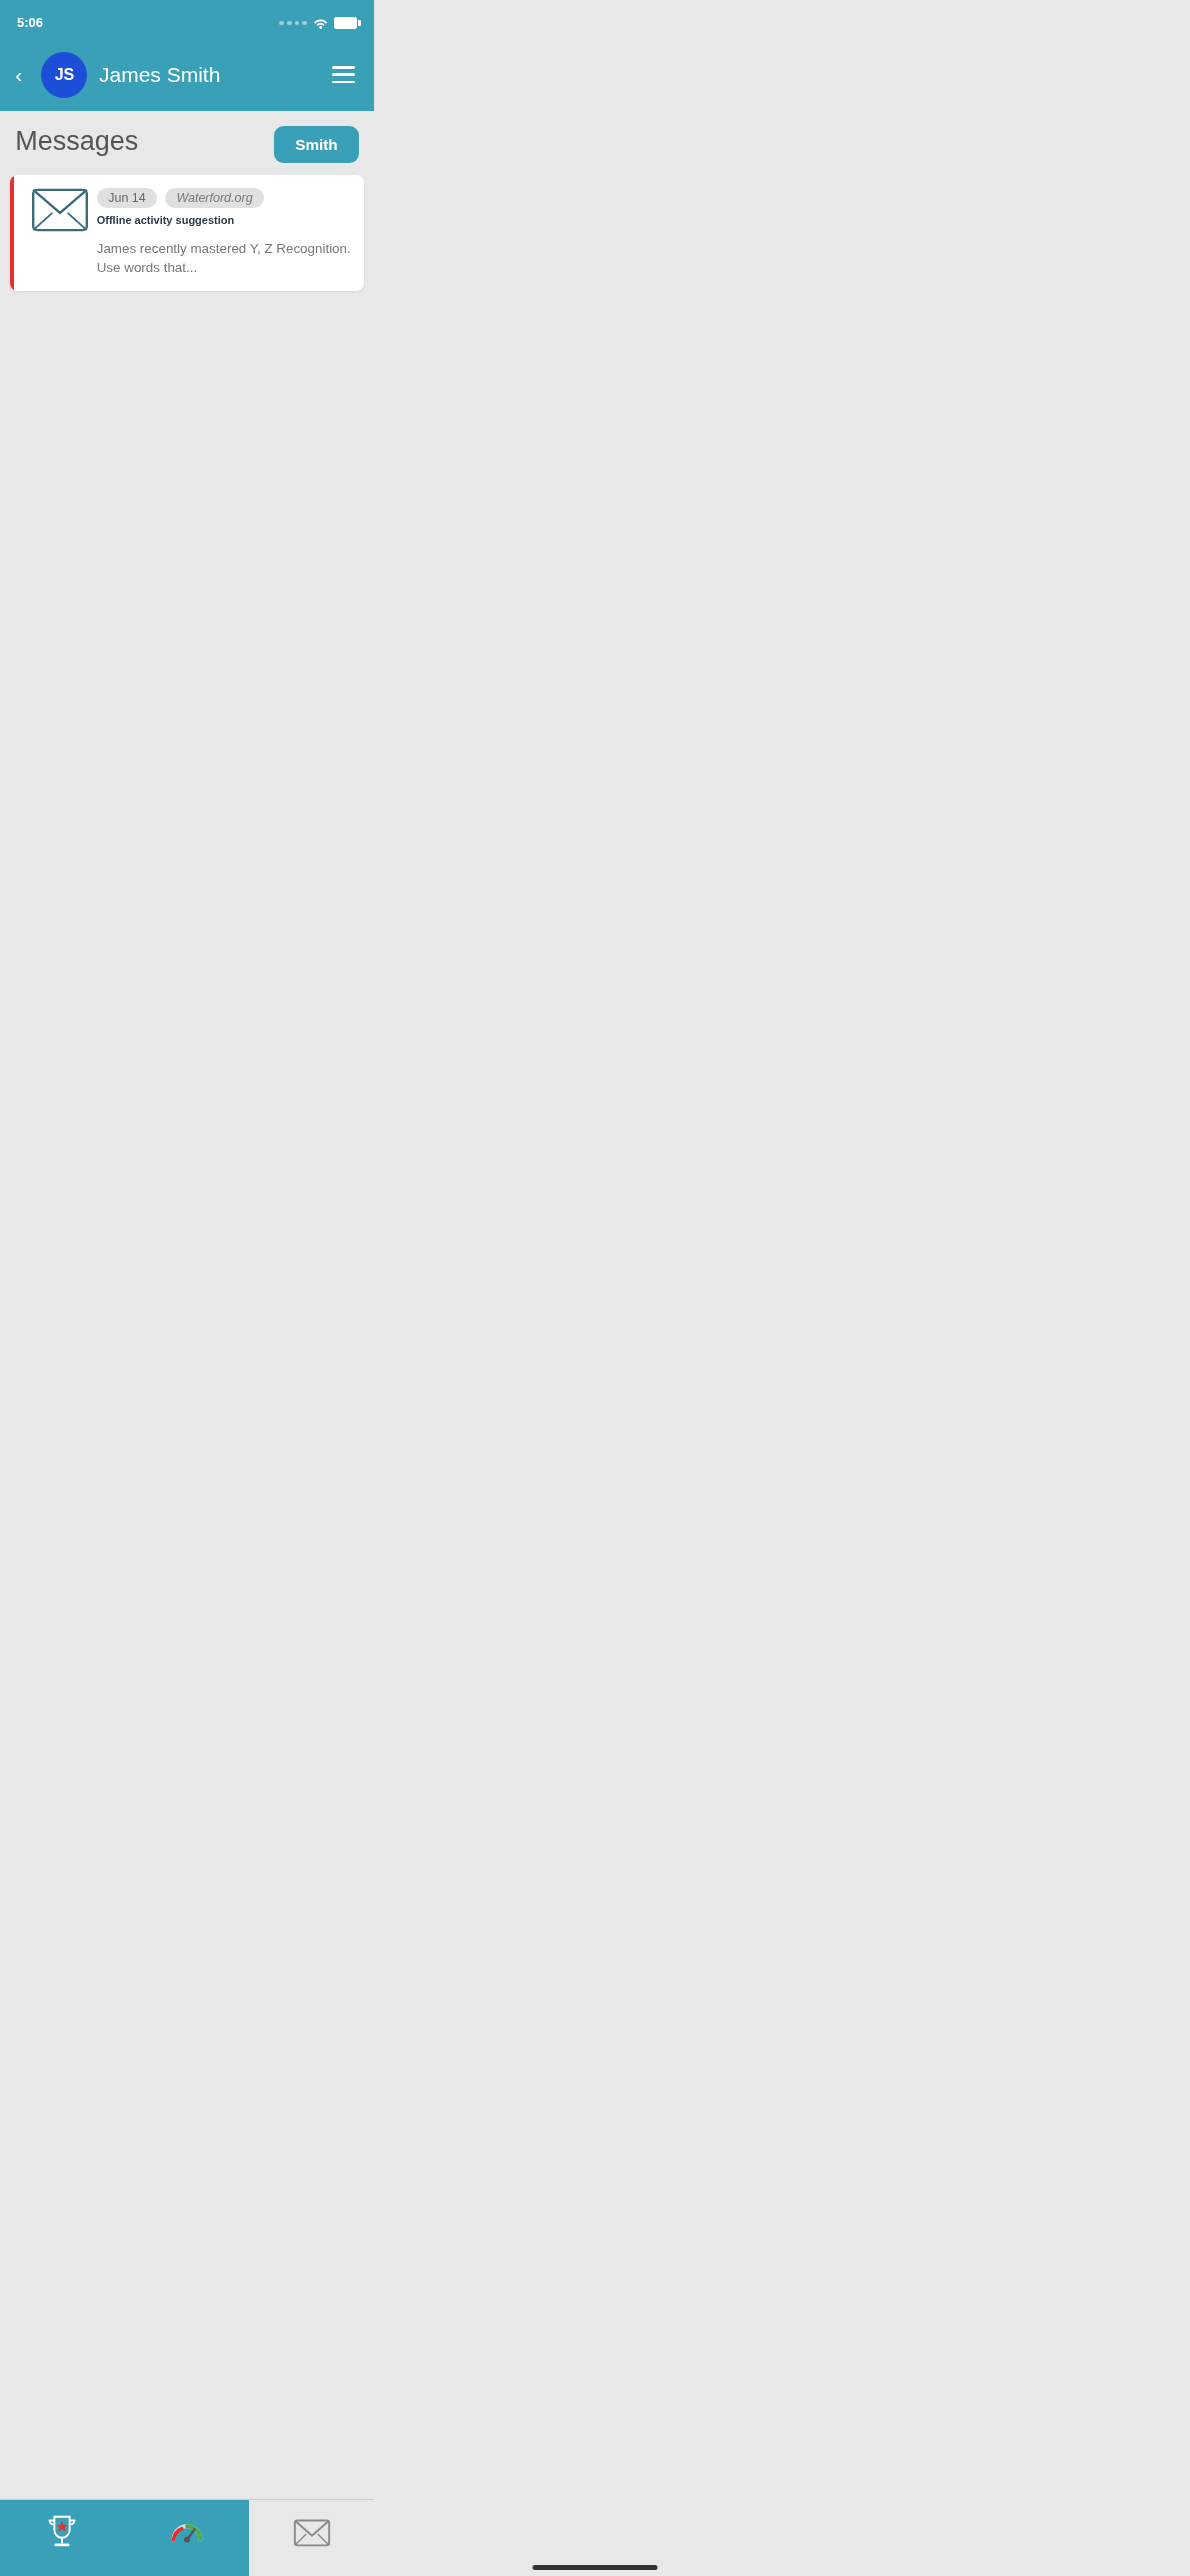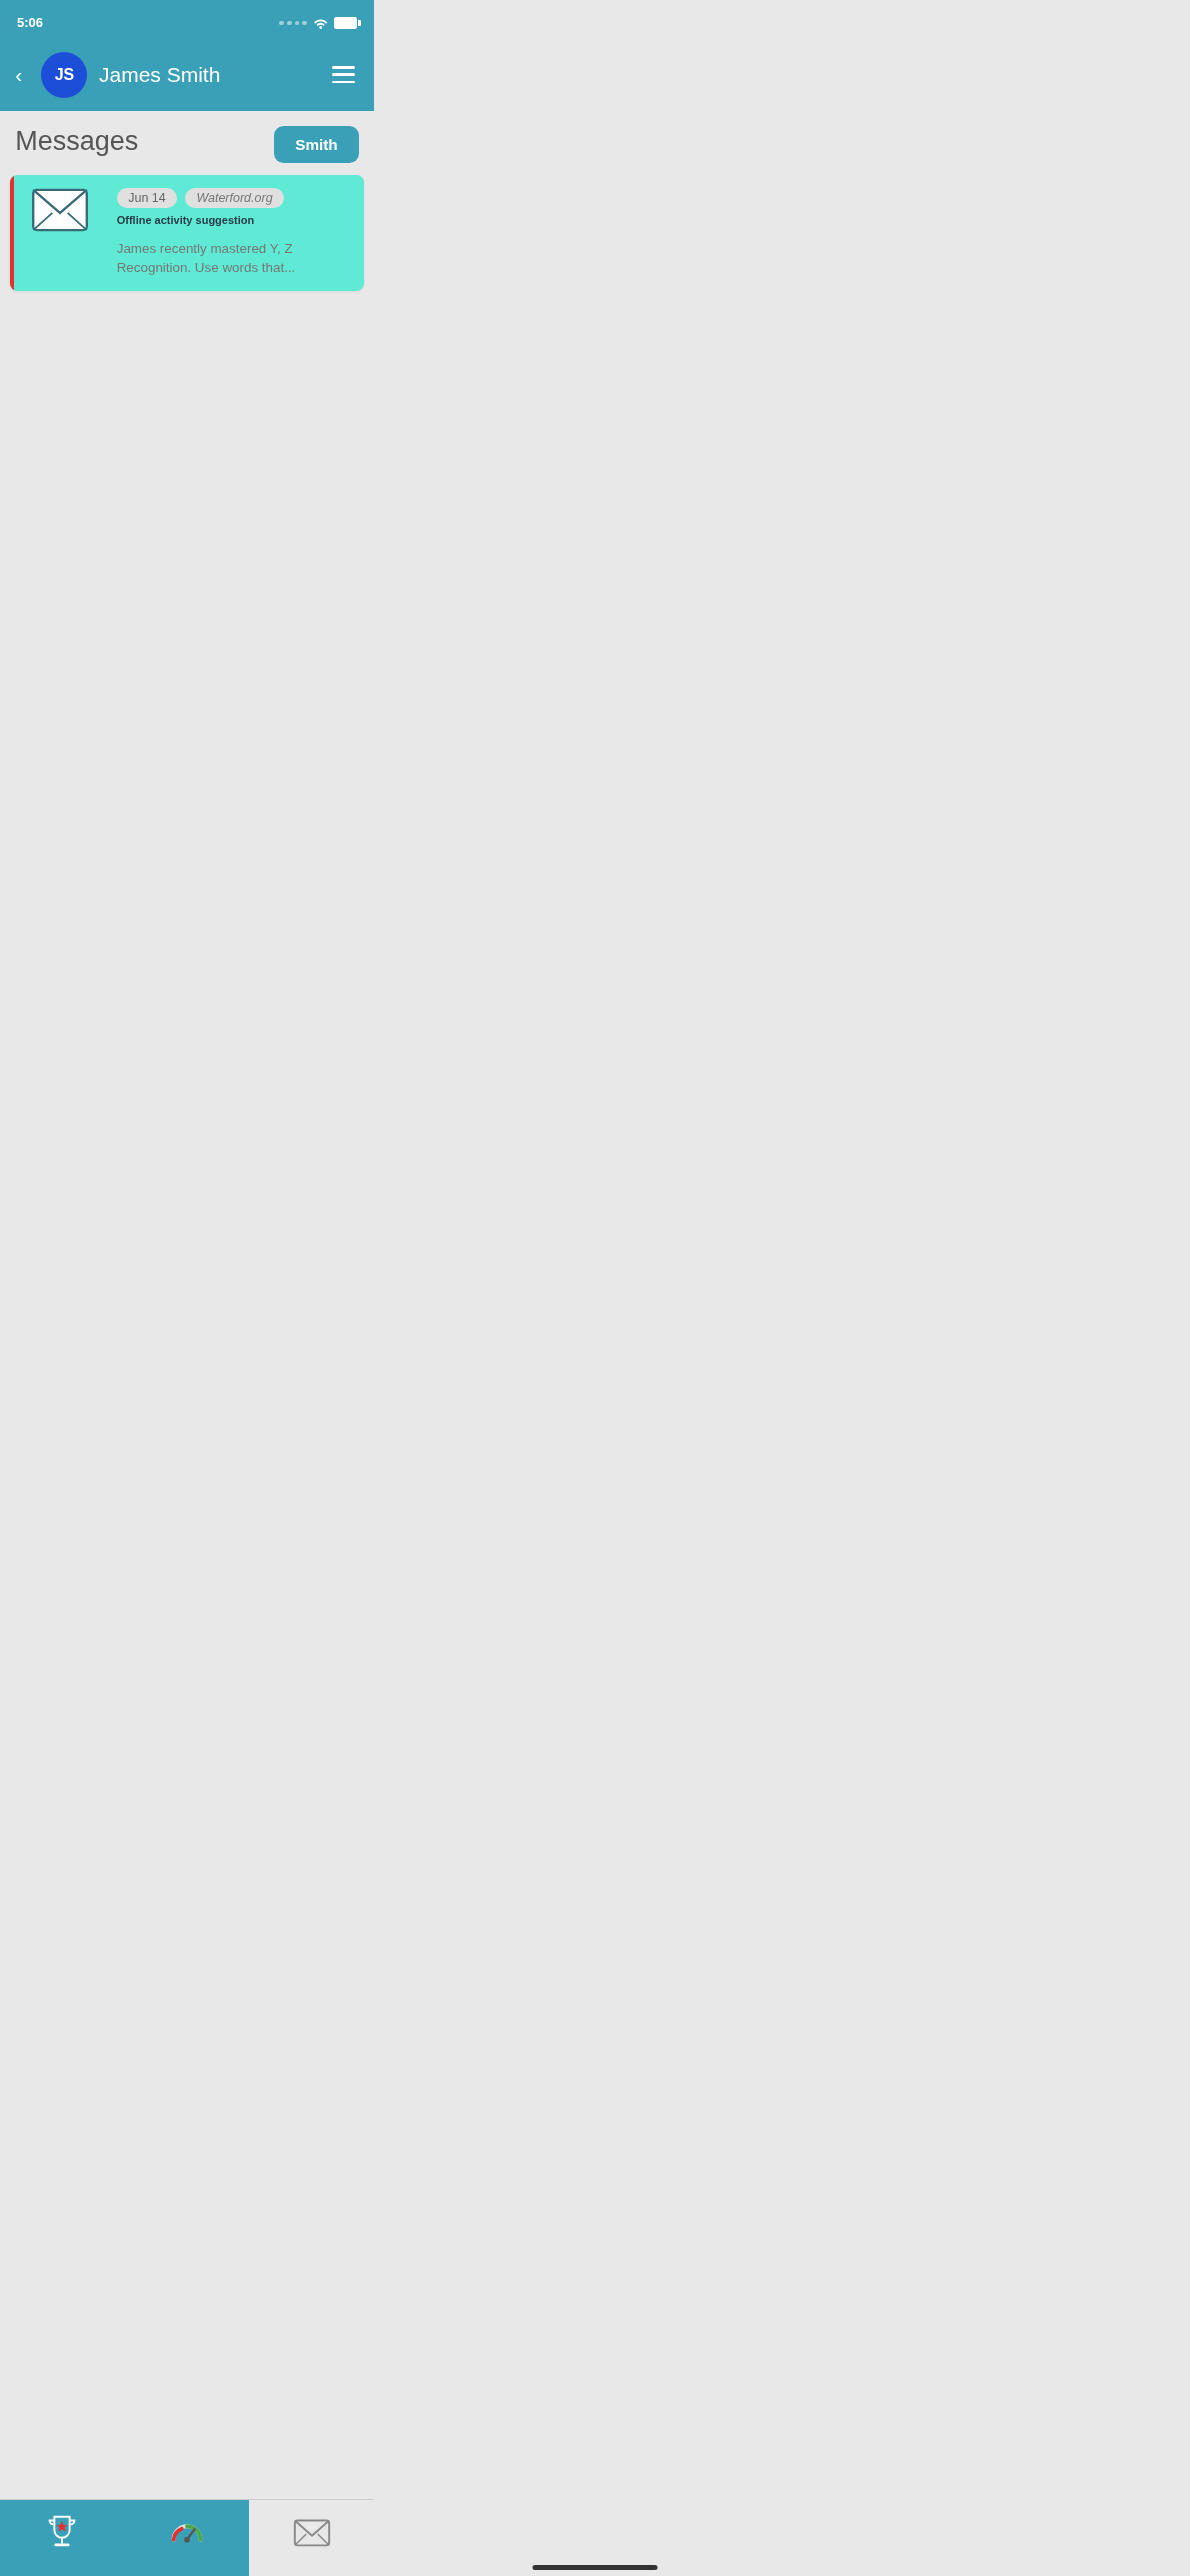--- a/index.html
+++ b/index.html
@@ -134,27 +134,27 @@
       font-size: 15.3px;
       font-weight: 700;
       cursor: pointer;
     }
 
     
     .messages-list {
       padding: 0 9.6px;
     }
     .message-card {
-      background: #5eead4;
+      background: #ffffff;
       border-radius: 7.7px;
       overflow: hidden;
       display: flex;
       position: relative;
       padding: 13.4px 13.4px 13.4px 15.3px;
-      gap: 28px;
+      gap: 8px;
       align-items: flex-start;
       box-shadow: 0 1px 2.9px rgba(0,0,0,0.08);
     }
     .message-card::before {
       content: '';
       position: absolute;
       left: 0;
       top: 0;
       bottom: 0;
       width: 4.8px;

